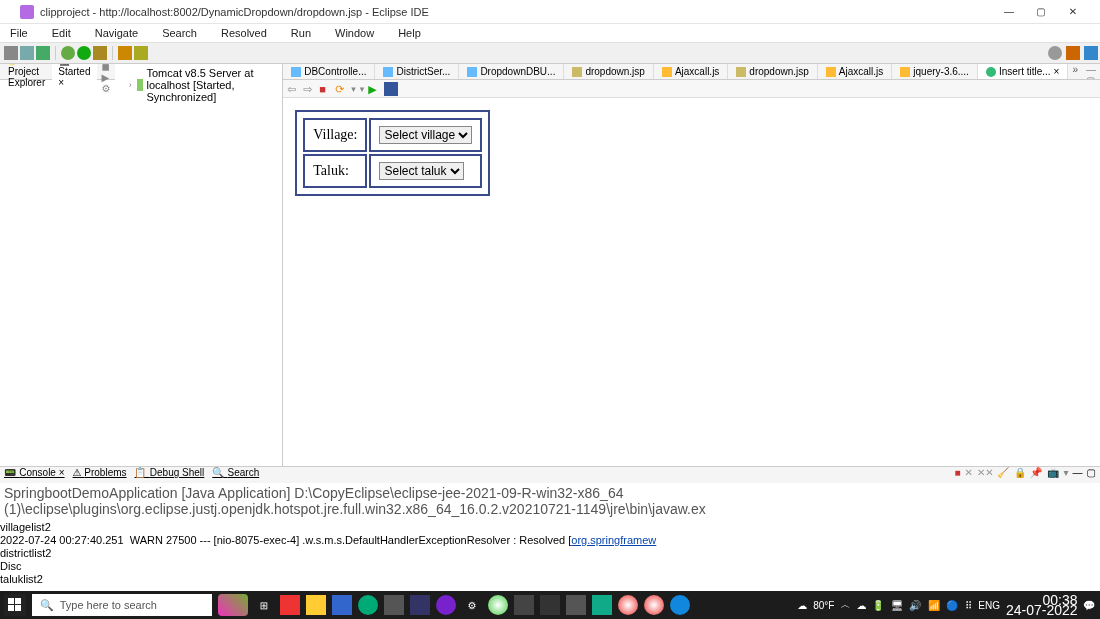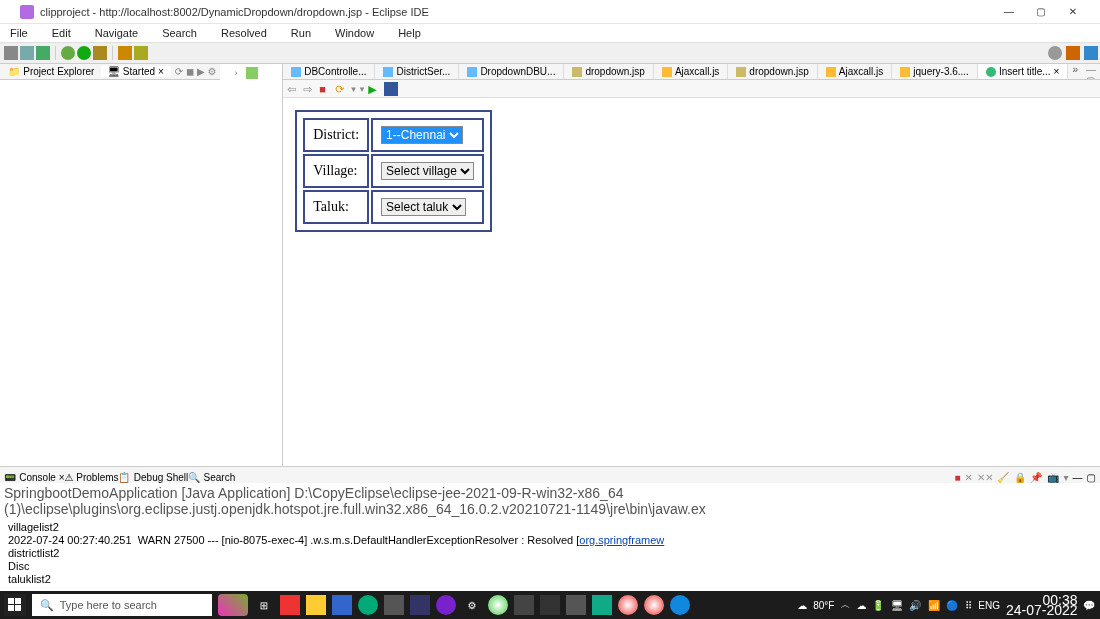--- a/index.html
+++ b/index.html
@@ -37,24 +37,24 @@
 .nav-icon { width:12px; height:12px; color:#888; }
 .url-field { flex:1; border:1px solid #ccc; height:14px; font-size:10px; padding:0 4px; background:#fff; }
 
 .page { flex:1; background:#fff; padding: 12px; }
 .form-outer { border: 2px solid #3a4a8a; padding: 4px; display: inline-block; }
 .form-table td { border: 2px solid #3a4a8a; padding: 6px 8px; font-family: "Times New Roman", serif; font-size: 14px; }
 .form-table select { font-size:12px; border:1px solid #888; }
 .sel-district { background:#1e90ff; color:#fff; border:1px solid #333; }
 
 .console-area { border-top: 1px solid #ccc; }
-.console-tabs { height:16px; display:flex; align-items:flex-end; background:#f5f5f5; padding:0 4px; font-size:10px; position:relative; }
+.console-tabs { height:16px; display:flex; align-items:flex-start; background:#f5f5f5; padding:0 4px; gap:8px; font-size:10px; position:relative;text-decoration:underline; }
 .console-tabs .right-icons { position:absolute; right:4px; display:flex; gap:4px; }
 .console-header { font-size:14px; padding:2px 4px; color:#555; background:#fff; }
-.console-body { font-family: Consolas, monospace; font-size:11px; padding:2px 8px; background:#fff; overflow:hidden; white-space:pre; height:88px; }
+.console-body { font-family: Consolas, monospace; font-size:11px; padding:2px 0; background:#fff; overflow:hidden; white-space:pre; height:88px; }
 .console-body a { color:#0645ad; text-decoration:underline; }
 .console-hscroll { height:12px; background:#f0f0f0; border-top:1px solid #ccc; position:relative; }
 .console-hscroll .thumb { position:absolute; left:0; top:1px; width:350px; height:10px; background:#c0c0c0; border:1px solid #a0a0a0; }
 
 .statusbar { height:16px; background:#f0f0f0; border-top:1px solid #ccc; display:flex; align-items:center; padding:0 4px; font-size:10px; color:#333; }
 
 .taskbar { position:absolute; left:0; right:0; bottom:0; height:28px; background:#1c1c1c; display:flex; align-items:center; padding:0 4px; gap:6px; color:#fff; font-size:10px; }
 .taskbar .start { width:22px; height:22px; background:#222; display:flex; align-items:center; justify-content:center; }
 .taskbar .search { display:flex; align-items:center; gap:6px; background:#fff; color:#555; height:22px; width:180px; padding:0 8px; border-radius:0; font-size:11px; }
 .taskbar .tray { margin-left:auto; display:flex; align-items:center; gap:6px; }
@@ -109,20 +109,21 @@
   <div class="panel-left">
     <div class="tab-row">
       <span class="ltab">📁 <span>Project Explorer</span></span>
       <span class="ltab active">🖥 <span>Started</span> ×</span>
       <span style="margin-left:auto;padding:0 4px;color:#888;font-size:10px;">⟳ ◼ ▶ ⚙</span>
     </div>
     <div class="tree">
       <div class="tree-row">
         <span class="tree-toggle">›</span>
         <span style="width:12px;height:12px;background:#8c6;display:inline-block;"></span>
+        <span>Tomcat v8.5 Server at localhost  [Started, Synchronized]</span>
       </div>
     </div>
   </div>
 
   <div class="panel-right">
     <div class="editor-tabs">
       <span class="editor-tab">
           <span class="ed-icon" style="background:#6bf;"></span>
           <span>DBControlle...</span>
         </span>
@@ -167,24 +168,20 @@
       <span style="font-size:9px;color:#888;">▾</span>
       <span style="font-size:9px;color:#888;">▾</span>
       <span class="nav-icon" style="color:#1a1;">▶</span>
       <span class="nav-icon" style="background:#359;width:14px;height:14px;"></span>
     </div>
 
     <div class="page">
       <div class="form-outer">
         <table class="form-table">
           <tbody>
-              <tr>
-            <td>District:</td>
-            <td><select class="sel-district"><option>1--Chennai</option></select></td>
-          </tr>
           <tr>
             <td>Village:</td>
             <td><select><option>Select village</option></select></td>
           </tr>
           <tr>
             <td>Taluk:</td>
             <td><select><option>Select taluk</option></select></td>
           </tr>
         </tbody>
           </table>

